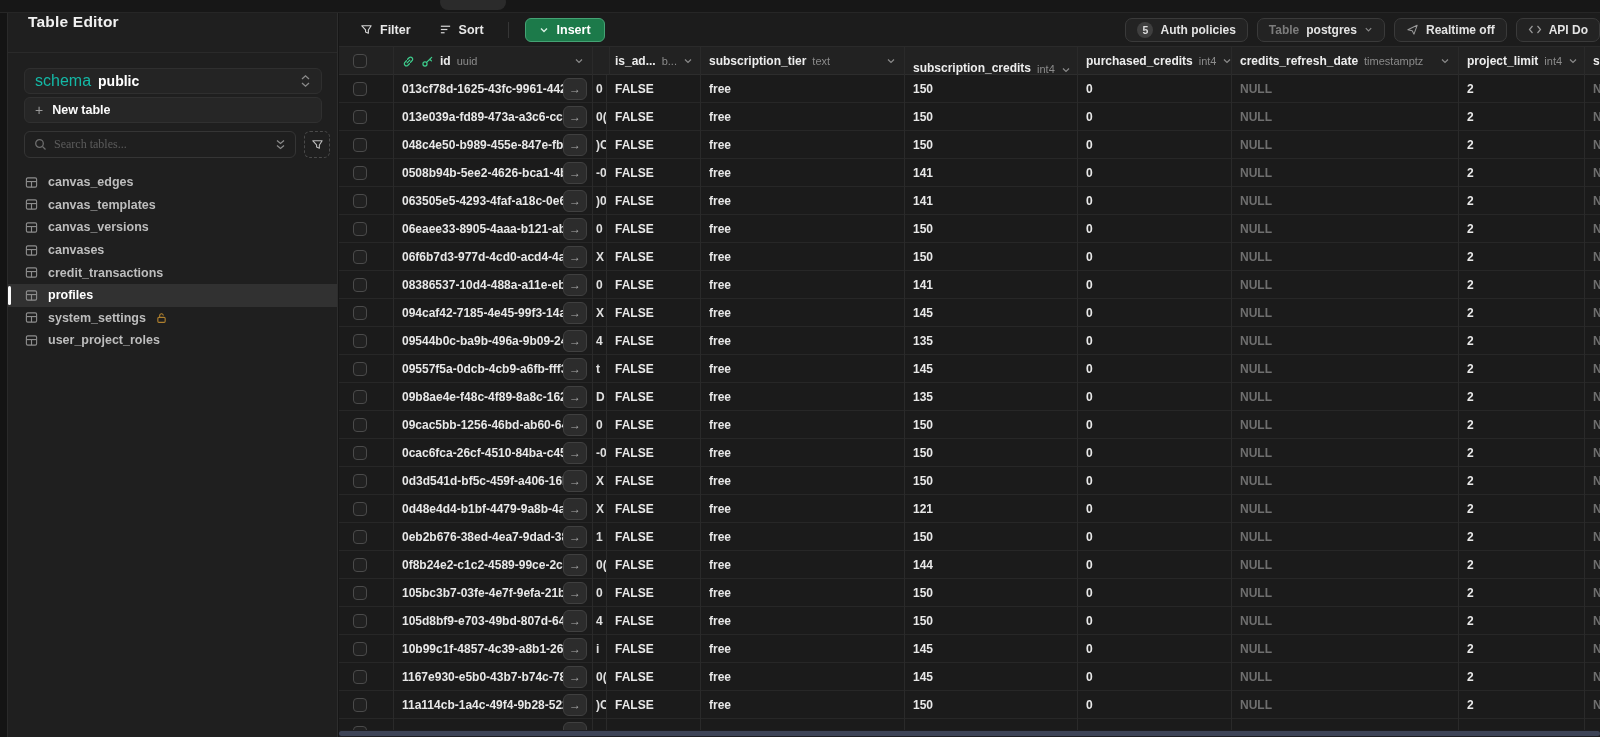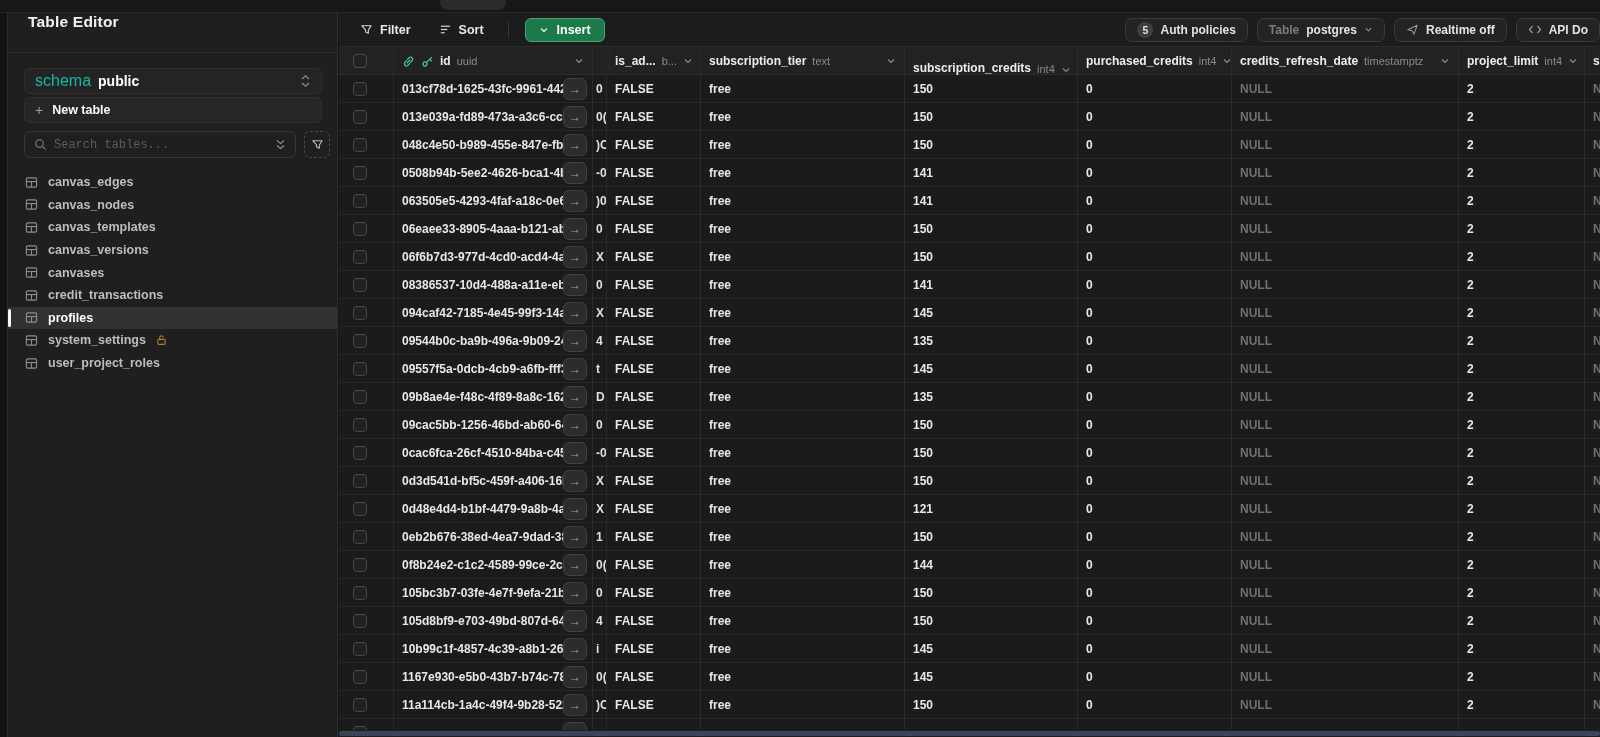--- a/index.html
+++ b/index.html
@@ -28,21 +28,21 @@
   .schema-select .updown { margin-left:auto; display:flex; }
   .new-table { position:absolute; left:24px; top:84px; width:298px; height:26px;
     background:#262626; border:1px solid #303030; border-radius:6px;
     display:flex; align-items:center; gap:9px; padding:0 10px; cursor:pointer; color:#fff; }
   .new-table .plus { color:#9a9a9a; font-size:14px; font-weight:400; line-height:1; }
   .new-table .lbl { font-size:12.5px; font-weight:700; color:#fafafa; }
   .search-row { position:absolute; left:24px; top:118px; width:306px; height:27px; display:flex; gap:8px; }
   .search-box { width:274px; height:27px; border:1px solid #353535; border-radius:6px;
     background:#1f1f1f; display:flex; align-items:center; gap:7px; padding:0 9px; }
   .search-box input { flex:1; background:transparent; border:0; outline:none;
-    color:#d8d8d8; font-size:12px; font-family:Liberation Mono, monospace; }
+    color:#d8d8d8; font-size:12px; font-family:Liberation Serif, serif; }
   .search-box input::placeholder { color:#5c5c5c; }
   .filter-dashed { width:26px; height:27px; border:1px dashed #4a4a4a; border-radius:6px;
     background:transparent; display:flex; align-items:center; justify-content:center; cursor:pointer; }
   .table-list { position:absolute; left:8px; top:158px; right:0; }
   .tl-item { position:relative; height:22.6px; display:flex; align-items:center; gap:10px;
     padding-left:17px; cursor:pointer; }
   .tl-item .name { font-size:12.5px; font-weight:600; color:#bdbdbd; }
   .tl-item.selected { background:#313131; }
   .tl-item.selected .name { color:#ffffff; }
   .tl-item.selected::before { content:""; position:absolute; left:0; top:2px; bottom:2px;
@@ -161,30 +161,20 @@
         <span class="name">canvas_edges</span>
       </div>
       <div class="tl-item">
         <span>
           <svg width="13" height="13" viewBox="0 0 14 14">
             <rect x="1.5" y="2" width="11" height="10" rx="1.5" fill="none" stroke="#8d8d8d" stroke-width="1.2"></rect>
             <line x1="1.5" y1="6" x2="12.5" y2="6" stroke="#8d8d8d" stroke-width="1.2"></line>
             <line x1="7" y1="6" x2="7" y2="12" stroke="#8d8d8d" stroke-width="1.2"></line>
           </svg>
         </span>
-        <span class="name">canvas_nodes</span>
-      </div>
-      <div class="tl-item">
-        <span>
-          <svg width="13" height="13" viewBox="0 0 14 14">
-            <rect x="1.5" y="2" width="11" height="10" rx="1.5" fill="none" stroke="#8d8d8d" stroke-width="1.2"></rect>
-            <line x1="1.5" y1="6" x2="12.5" y2="6" stroke="#8d8d8d" stroke-width="1.2"></line>
-            <line x1="7" y1="6" x2="7" y2="12" stroke="#8d8d8d" stroke-width="1.2"></line>
-          </svg>
-        </span>
         <span class="name">canvas_templates</span>
       </div>
       <div class="tl-item">
         <span>
           <svg width="13" height="13" viewBox="0 0 14 14">
             <rect x="1.5" y="2" width="11" height="10" rx="1.5" fill="none" stroke="#8d8d8d" stroke-width="1.2"></rect>
             <line x1="1.5" y1="6" x2="12.5" y2="6" stroke="#8d8d8d" stroke-width="1.2"></line>
             <line x1="7" y1="6" x2="7" y2="12" stroke="#8d8d8d" stroke-width="1.2"></line>
           </svg>
         </span>

